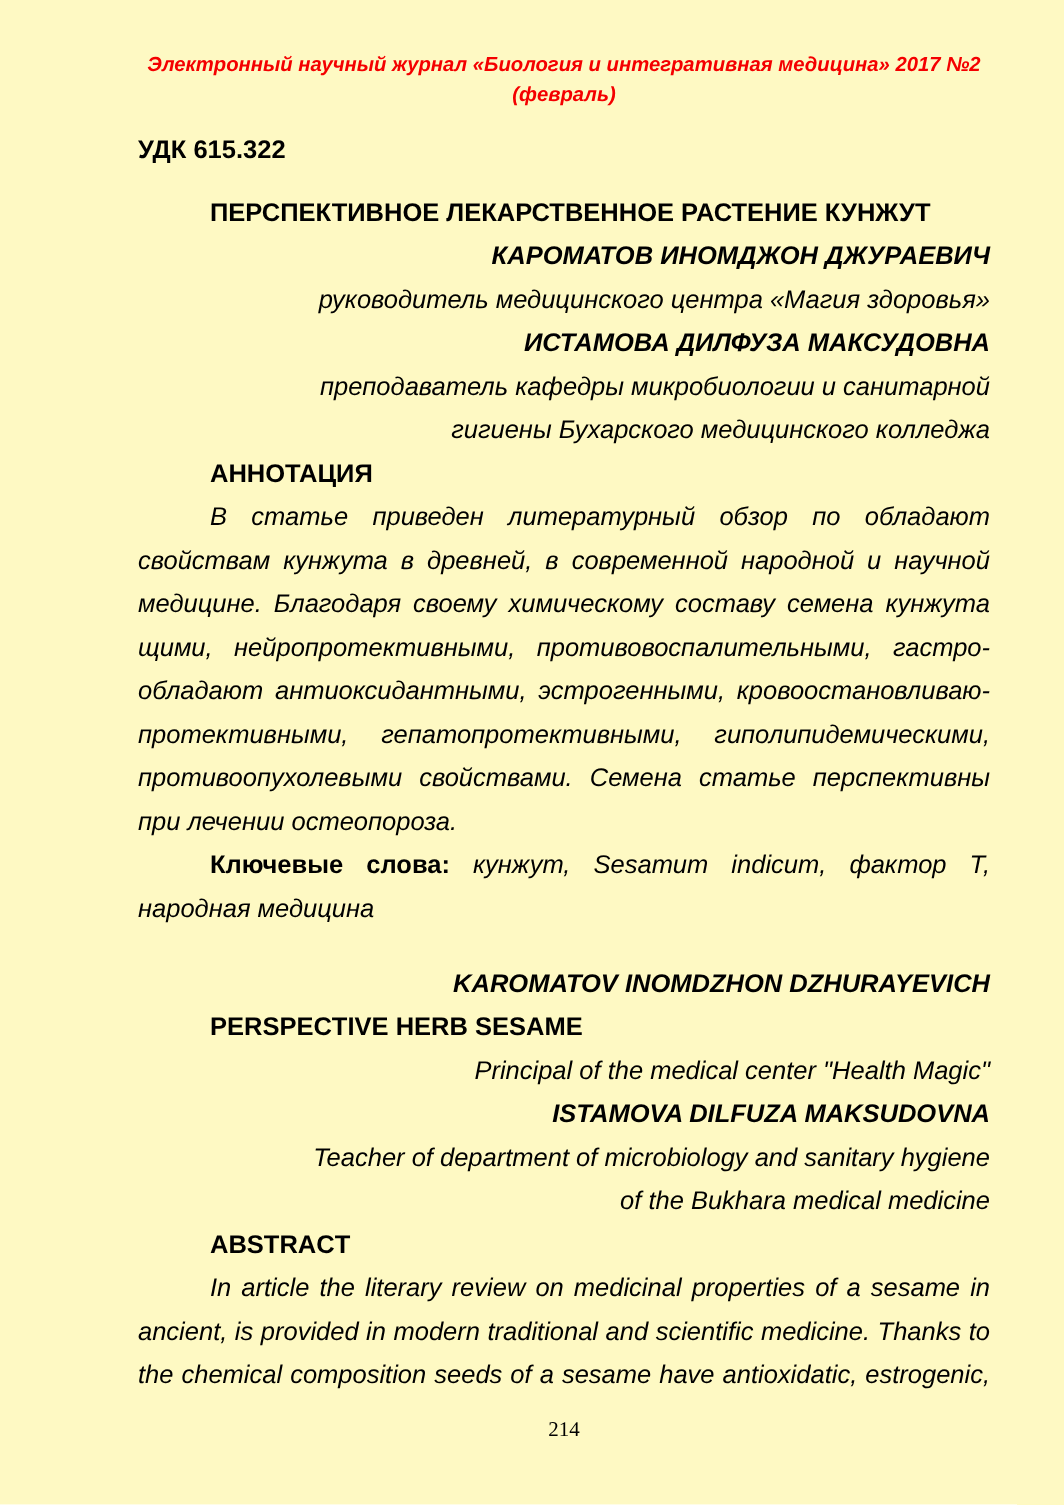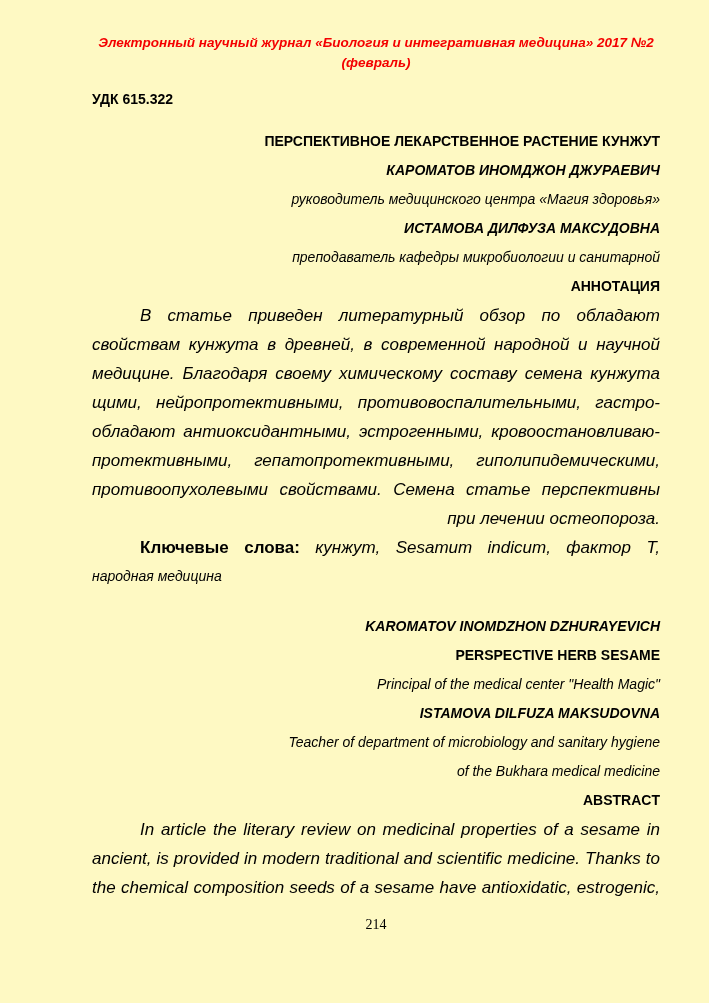--- a/index.html
+++ b/index.html
@@ -10,43 +10,43 @@
     font-family:"Liberation Sans", sans-serif;
     color:#000000;
     overflow:hidden;
     box-sizing:border-box;
     padding-top:33px;
   }
   .content{
     margin-left:92px;
     width:568px; 
   }
-  .line{line-height:29px;min-height:29px;font-size:14px;}
+  .line{line-height:29px;min-height:29px;font-size:17px;}
   .hline{line-height:20px;min-height:20px;}
   .journal-header{
     font-size:13.5px;
     font-style:italic;
     font-weight:600;
     color:#f40000;
     text-align:center;
   }
   .udc{margin-top:12px;font-weight:bold;}
   .block-title{margin-top:13px;}
-  .center{text-align:right;padding-left:48px;}
+  .center{text-align:left;padding-left:48px;}
   .right{text-align:right;}
   .bold{font-weight:bold;}
   .italic{font-style:italic;}
   .bolditalic{font-weight:bold;font-style:italic;}
   .jline{
     line-height:29px;min-height:29px;font-size:17px;
     text-align:justify;
     text-align-last:justify;
   }
   .jline.plain{
-    text-align:right;
+    text-align:left;
     text-align-last:auto;
   }
   .jline.indent{text-indent:48px;}
   .kw{font-weight:bold;font-style:normal;}
   .spacer{height:21px;}
   .page-number{
     margin-top:14px;
     text-align:center;
     font-family:"Liberation Serif", serif;
     font-size:14px;
@@ -62,20 +62,21 @@
     <div class="hline journal-header">Электронный научный журнал «Биология и интегративная медицина» 2017 №2 (февраль)</div>
 
     <div class="line udc">УДК 615.322</div>
 
     <div class="block-title">
       <div class="line center bold">ПЕРСПЕКТИВНОЕ ЛЕКАРСТВЕННОЕ РАСТЕНИЕ КУНЖУТ</div>
       <div class="line right bolditalic">КАРОМАТОВ ИНОМДЖОН ДЖУРАЕВИЧ</div>
       <div class="line right italic">руководитель медицинского центра «Магия здоровья»</div>
       <div class="line right bolditalic">ИСТАМОВА ДИЛФУЗА МАКСУДОВНА</div>
       <div class="line right italic">преподаватель кафедры микробиологии и санитарной</div>
+      <div class="line right italic">гигиены Бухарского медицинского колледжа</div>
       <div class="line center bold">АННОТАЦИЯ</div>
     </div>
 
     <div class="italic">
         <div class="jline indent">В статье приведен литературный обзор по обладают</div>
         <div class="jline">свойствам кунжута в древней, в современной народной и научной</div>
         <div class="jline">медицине. Благодаря своему химическому составу семена кунжута</div>
         <div class="jline">щими, нейропротективными, противовоспалительными, гастро-</div>
         <div class="jline">обладают антиоксидантными, эстрогенными, кровоостановливаю-</div>
         <div class="jline">протективными, гепатопротективными, гиполипидемическими,</div>

